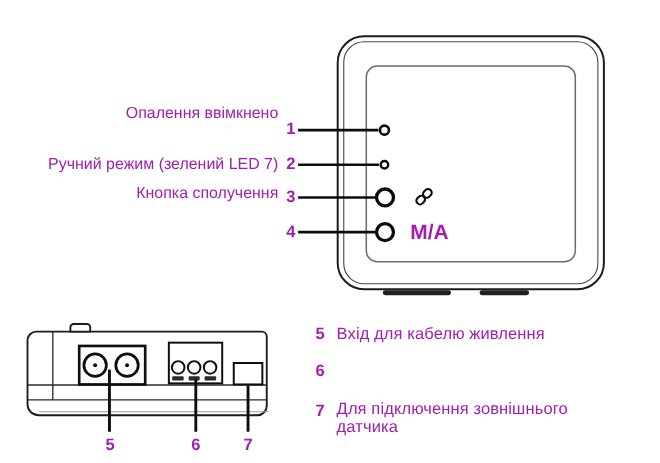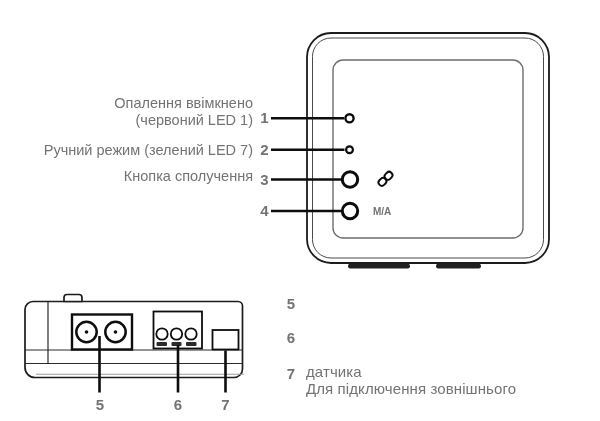--- a/index.html
+++ b/index.html
@@ -1,30 +1,30 @@
 <!DOCTYPE html>
 <html><head>
 <meta charset="utf-8">
 <style>
   html,body{margin:0;padding:0;background:#fff;}
   .stage{
     position:relative;width:600px;height:421px;background:#fff;overflow:hidden;
-    font-family:"Liberation Sans", sans-serif;color:#737373;
+    font-family:"Liberation Sans", sans-serif;color:#a21caf;
   }
   .stage svg{position:absolute;left:0;top:0;}
   .txt{position:absolute;white-space:nowrap;}
   .num{font-weight:bold;font-size:15px;line-height:18px;}
   .num-c{text-align:center;width:16px;}
   .lbl-left{right:347px;text-align:right;font-size:14.5px;line-height:17px;}
   .lbl-left span{display:block;}
   .lbl-right{left:306px;font-size:15px;line-height:17.5px;letter-spacing:0.1px;}
   .lbl-right span{display:block;}
   .num-left{right:331.5px;}
   .num-right{left:283px;}
-  .btn-label{font-weight:bold;font-size:10px;line-height:16px;}
+  .btn-label{font-weight:bold;font-size:19px;line-height:16px;}
 </style>
 </head>
 <body>
 
 <div class="stage">
 
   <svg width="600" height="421" viewBox="0 0 600 421">
 
     <g>
       <rect x="307" y="33" width="242" height="230" rx="24" fill="#fff" stroke="#1c1c1c" stroke-width="1.8"></rect>
@@ -78,39 +78,39 @@
       <rect x="212.5" y="330" width="26" height="19.5" fill="#fff" stroke="#0e0e0e" stroke-width="1.8"></rect>
 
       <path d="M99.5,336 V392.5" stroke="#0d0d0d" stroke-width="2.6"></path>
       <path d="M178,345 V392.5" stroke="#0d0d0d" stroke-width="2.6"></path>
       <path d="M225.5,350.5 V392.5" stroke="#0d0d0d" stroke-width="2.6"></path>
     </g>
   </svg>
 
   <div class="txt lbl-left" style="top:95px">
     <span>Опалення ввімкнено</span>
-    <span>(червоний LED 1)</span>
   </div>
   <div class="txt lbl-left" style="top:141.5px">Ручний режим (зелений LED 7)</div>
   <div class="txt lbl-left" style="top:168px">Кнопка сполучення</div>
 
   <div class="txt num num-left" style="top:109px">1</div>
   <div class="txt num num-left" style="top:140.5px">2</div>
   <div class="txt num num-left" style="top:170.5px">3</div>
   <div class="txt num num-left" style="top:202px">4</div>
 
   <div class="txt btn-label" style="left:373px;top:204px">M/A</div>
 
   <div class="txt num num-right num-c" style="top:294.5px">5</div>
+  <div class="txt lbl-right" style="top:294.5px">Вхід для кабелю живлення</div>
 
   <div class="txt num num-right num-c" style="top:328.5px">6</div>
 
   <div class="txt num num-right num-c" style="top:365px">7</div>
   <div class="txt lbl-right" style="top:362.8px">
+    <span>Для підключення зовнішнього</span>
     <span>датчика</span>
-    <span>Для підключення зовнішнього</span>
   </div>
 
   <div class="txt num num-c" style="left:92px;top:396px">5</div>
   <div class="txt num num-c" style="left:170px;top:396px">6</div>
   <div class="txt num num-c" style="left:217.5px;top:396px">7</div>
 
 </div>
 
 </body></html>

